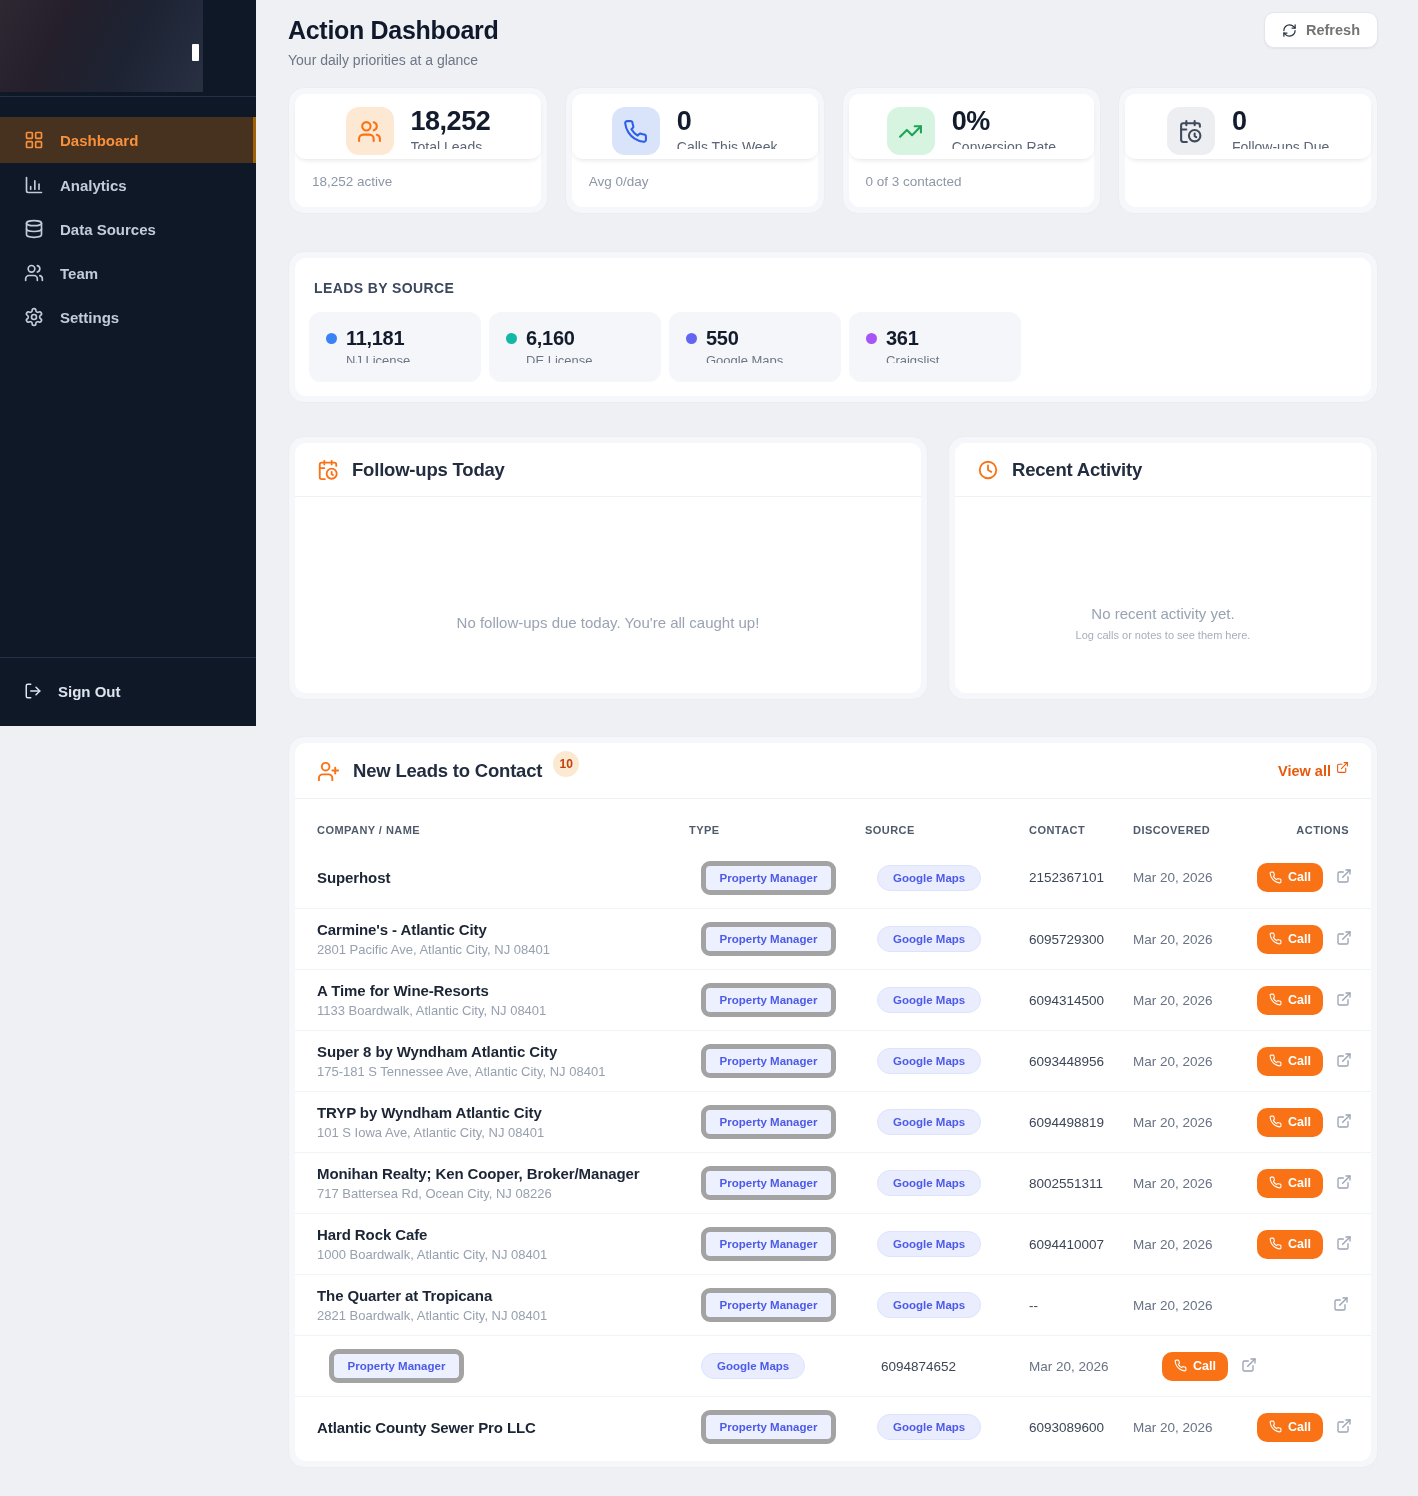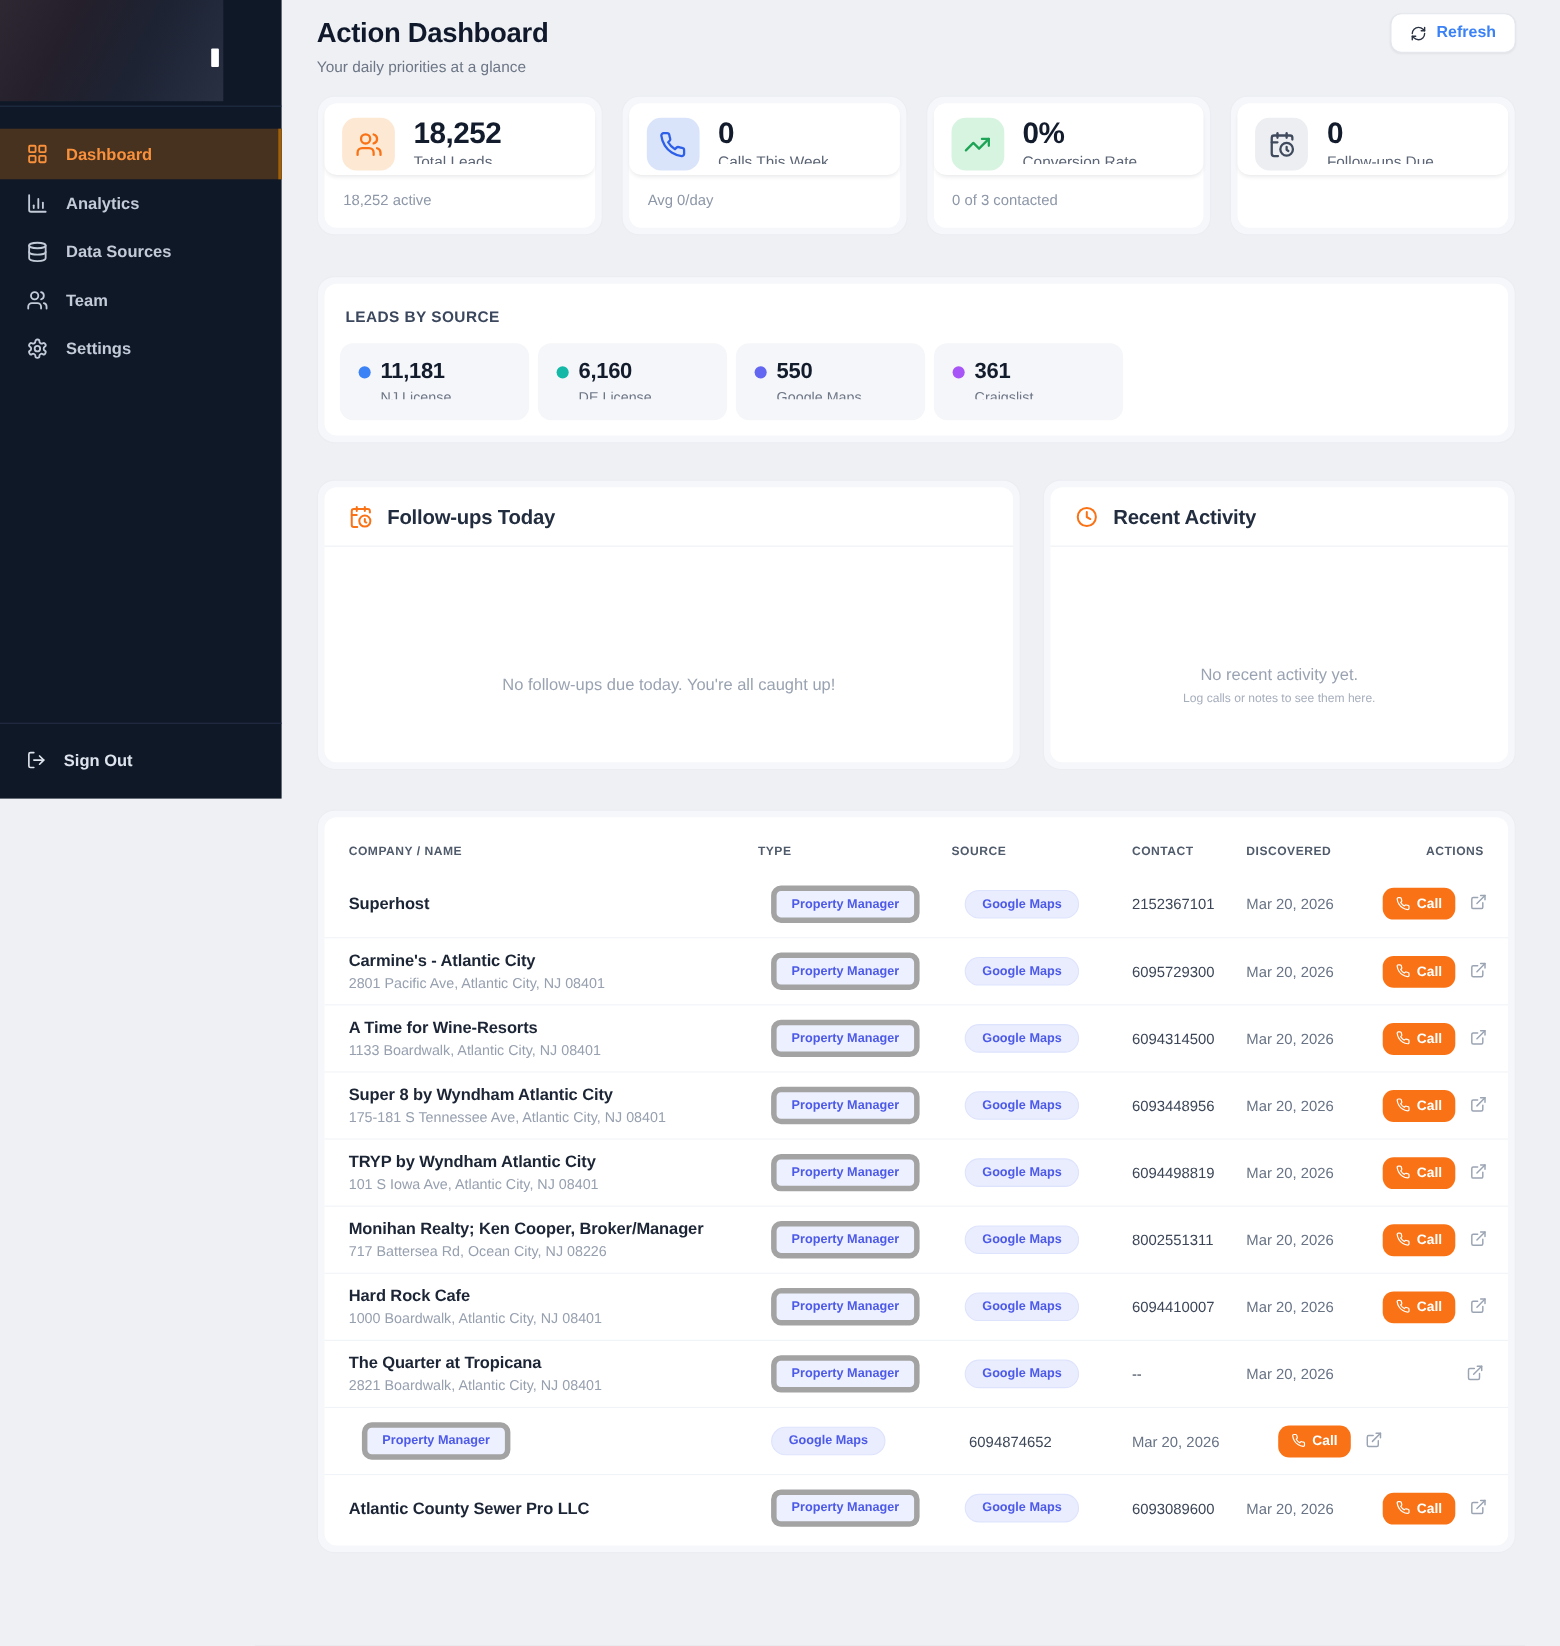--- a/index.html
+++ b/index.html
@@ -25,32 +25,32 @@
   .signout{display:flex;align-items:center;gap:16px;padding:10px 24px;color:#dee4ee;
            font-size:15px;font-weight:600;cursor:pointer;}
   .so-icn{width:18px;height:18px;}
 
   
   .main{margin-left:256px;padding:16px 40px 0 32px;}
   .topbar{display:flex;justify-content:space-between;align-items:flex-start;}
   .page-title{font-size:25px;font-weight:800;color:#10192b;letter-spacing:-.3px;}
   .page-sub{margin-top:7px;font-size:14px;color:#6d7686;}
   .refresh-btn{display:flex;align-items:center;gap:9px;background:#fff;border:1px solid #e3e6ec;
-               border-radius:10px;padding:9px 17px;font-size:14.5px;font-weight:600;color:#3b82f6;
+               border-radius:10px;padding:9px 17px;font-size:14.5px;font-weight:600;color:#737373;
                box-shadow:0 1px 2px rgba(16,24,40,.06);cursor:pointer;margin-top:-4px;font-family:inherit;}
   .refresh-icn{width:15px;height:15px;color:#2a3342;}
 
   .frame{background:#f6f7fa;border:1px solid #ebedf2;border-radius:16px;padding:6px;}
   .card{background:#fff;border-radius:11px;}
 
   
   .stats{display:grid;grid-template-columns:repeat(4,1fr);gap:17px;margin-top:19px;}
   .stat-card{height:113px;}
   .stat-top{height:65px;padding:13px 16px 0;display:flex;gap:17px;overflow:hidden;border-radius:11px;
-            box-shadow:0 3px 5px -2px rgba(16,24,40,.12);background:#fff;}
+            box-shadow:0 3px 5px -2px rgba(16,24,40,.12);background:#fff;justify-content:center;}
   .stat-icobox{width:48px;height:48px;border-radius:13px;display:flex;align-items:center;
                justify-content:center;flex:none;}
   .stat-icn{width:25px;height:25px;}
   .stat-num{font-size:27px;line-height:29px;font-weight:800;color:#131c2c;letter-spacing:-.5px;}
   .stat-label{margin-top:3px;font-size:14px;color:#5c6575;height:10px;overflow:hidden;}
   .stat-sub{padding:15px 17px 0;font-size:13.5px;color:#8d97a7;}
 
   
   .lbs{margin-top:37px;}
   .lbs-card{padding:22px 14px 14px;}
@@ -378,20 +378,42 @@
           <div class="panel-body">
             <div class="empty-main">No recent activity yet.</div>
             <div class="empty-sub">Log calls or notes to see them here.</div>
           </div>
         </div>
       </div>
     </div>
 
     <div class="frame leads">
       <div class="card leads-card">
+        <div class="leads-head">
+          <span class="icn leads-icn">
+              <svg viewBox="0 0 24 24" fill="none" stroke="currentColor" stroke-width="2" stroke-linecap="round" stroke-linejoin="round">
+                <path d="M16 21v-2a4 4 0 0 0-4-4H6a4 4 0 0 0-4 4v2"></path>
+                <circle cx="9" cy="7" r="4"></circle>
+                <line x1="19" y1="8" x2="19" y2="14"></line>
+                <line x1="22" y1="11" x2="16" y2="11"></line>
+              </svg>
+            </span>
+          <span class="leads-title">New Leads to Contact</span>
+          <span class="badge">10</span>
+          <a class="view-all">
+            <span>View all</span>
+            <span class="icn va-icn">
+                <svg viewBox="0 0 24 24" fill="none" stroke="currentColor" stroke-width="2" stroke-linecap="round" stroke-linejoin="round">
+                  <path d="M18 13v6a2 2 0 0 1-2 2H5a2 2 0 0 1-2-2V8a2 2 0 0 1 2-2h6"></path>
+                  <polyline points="15 3 21 3 21 9"></polyline>
+                  <line x1="10" y1="14" x2="21" y2="3"></line>
+                </svg>
+              </span>
+          </a>
+        </div>
 
         <div class="thead">
           <div>COMPANY / NAME</div>
           <div>TYPE</div>
           <div>SOURCE</div>
           <div class="th-pad">CONTACT</div>
           <div class="th-pad">DISCOVERED</div>
           <div class="th-act">ACTIONS</div>
         </div>
 

